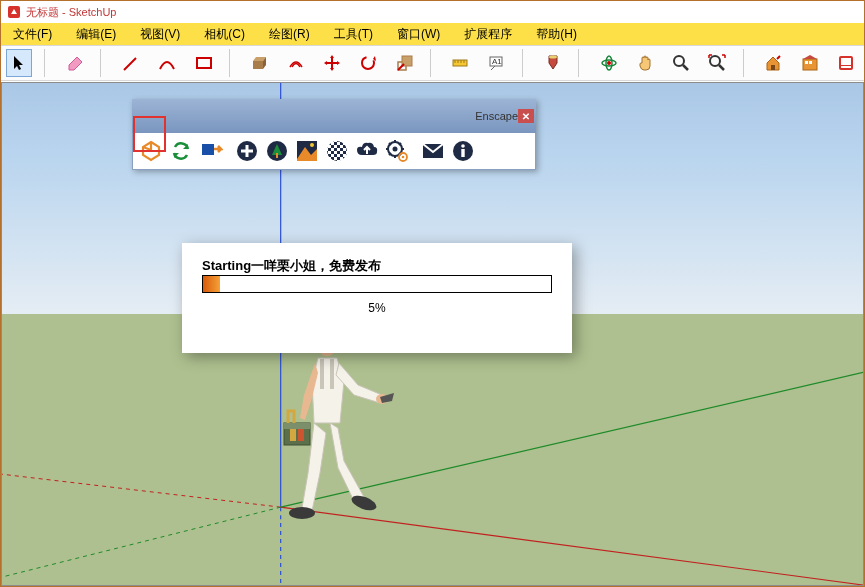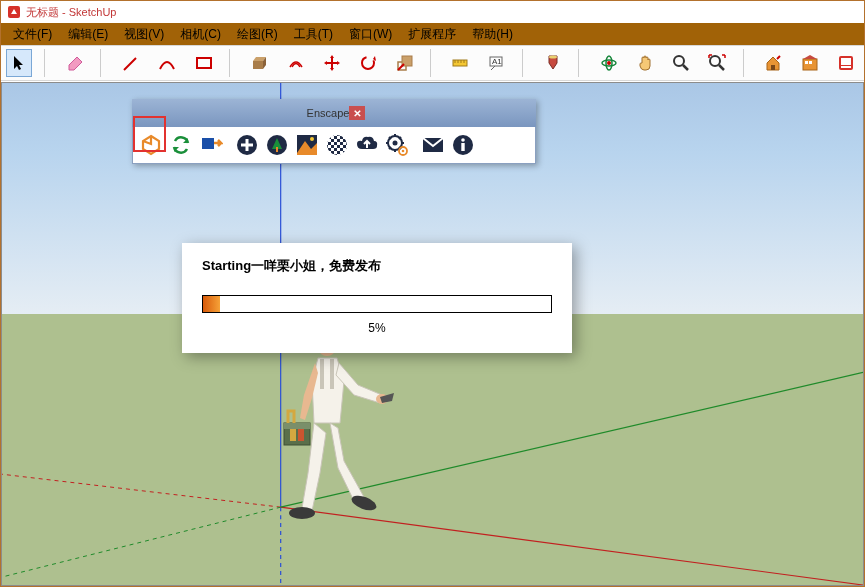--- a/index.html
+++ b/index.html
@@ -1,37 +1,37 @@
 <!DOCTYPE html>
 <html><head>
 <meta charset="utf-8">
 <style>
 *{box-sizing:border-box;margin:0;padding:0}
 body{font-family:"Microsoft YaHei",Tahoma,sans-serif;font-size:12px;background:#fff;width:865px;height:587px;overflow:hidden;border:1px solid #b3712d}
 .title-bar{height:22px;display:flex;align-items:center;padding:0 6px;background:#fff;gap:5px}
 .title-icon{width:14px;height:14px;display:inline-block}
 .title-text{color:#c23636;font-size:11px}
-.menu-bar{height:22px;display:flex;align-items:center;padding:0 4px;gap:0;background:#a16207}
+.menu-bar{height:22px;display:flex;align-items:center;padding:0 4px;gap:8px;background:#fde047}
 .menu-item{padding:2px 8px;cursor:default}
 .toolbar{height:36px;background:#fcfcfc;border-top:1px solid #d8d8d8;border-bottom:1px solid #d8d8d8;display:flex;align-items:center;padding:2px 4px;gap:8px}
 .tb-btn{width:28px;height:28px;display:flex;align-items:center;justify-content:center;border:1px solid transparent;margin:0 1px}
 .tb-btn.sel{border:1px solid #7aa7d6;background:#d6e8fb}
 .tb-sep{width:6px;height:28px;border-left:1px solid #ccc;margin:0 3px}
 .viewport{position:absolute;left:1px;right:1px;top:82px;bottom:1px;border:1px solid #8c8c8c;overflow:hidden;background:#aec08f}
 .sky{position:absolute;left:0;right:0;top:0;height:46%;background:linear-gradient(#aac7e6 0%,#b8d4ee 30%,#e5edf4 100%)}
 .ground{position:absolute;left:0;right:0;bottom:0;height:54%;background:#aec08f}
 .axis{position:absolute;pointer-events:none}
 .enscape-win{position:absolute;left:130px;top:16px;width:404px;background:#fff;box-shadow:2px 2px 6px rgba(0,0,0,.3)}
-.enscape-title{height:28px;background:linear-gradient(#9cb4d5,#7a96bf);display:flex;align-items:center;justify-content:center;padding:0 2px 0 6px;font-size:11px;color:#333}
+.enscape-title{height:34px;background:linear-gradient(#9cb4d5,#7a96bf);display:flex;align-items:center;justify-content:flex-end;padding:0 2px 0 6px;font-size:11px;color:#333}
 .enscape-close{width:16px;height:14px;background:#c94f4f;color:#fff;display:flex;align-items:center;justify-content:center;font-size:10px;font-weight:bold}
 .enscape-body{background:#fff;padding:4px;display:flex;gap:2px;border:1px solid #8aa0c0;border-top:none}
 .ens-btn{width:28px;height:28px;display:flex;align-items:center;justify-content:center;background:#fff}
 .ens-highlight{position:absolute;border:2px solid #e2322f;pointer-events:none}
 .progress-dlg{position:absolute;left:180px;top:160px;width:390px;height:110px;background:#fff;box-shadow:4px 4px 14px rgba(0,0,0,.35);padding:14px 20px}
-.prog-title{font-size:13px;font-weight:bold;margin-bottom:20px}
+.prog-title{font-size:13px;font-weight:bold;margin-bottom:0}
 .prog-bar{width:100%;height:18px;border:1px solid #000;background:#fff;position:relative}
 .prog-fill{height:100%;background:linear-gradient(90deg,#d85a0a,#f6a238)}
 .prog-pct{text-align:center;margin-top:8px;font-size:12px}
 .person{position:absolute;left:270px;top:240px}
 svg{display:block}
 </style>
 </head>
 <body>
 
 <div class="title-bar">

